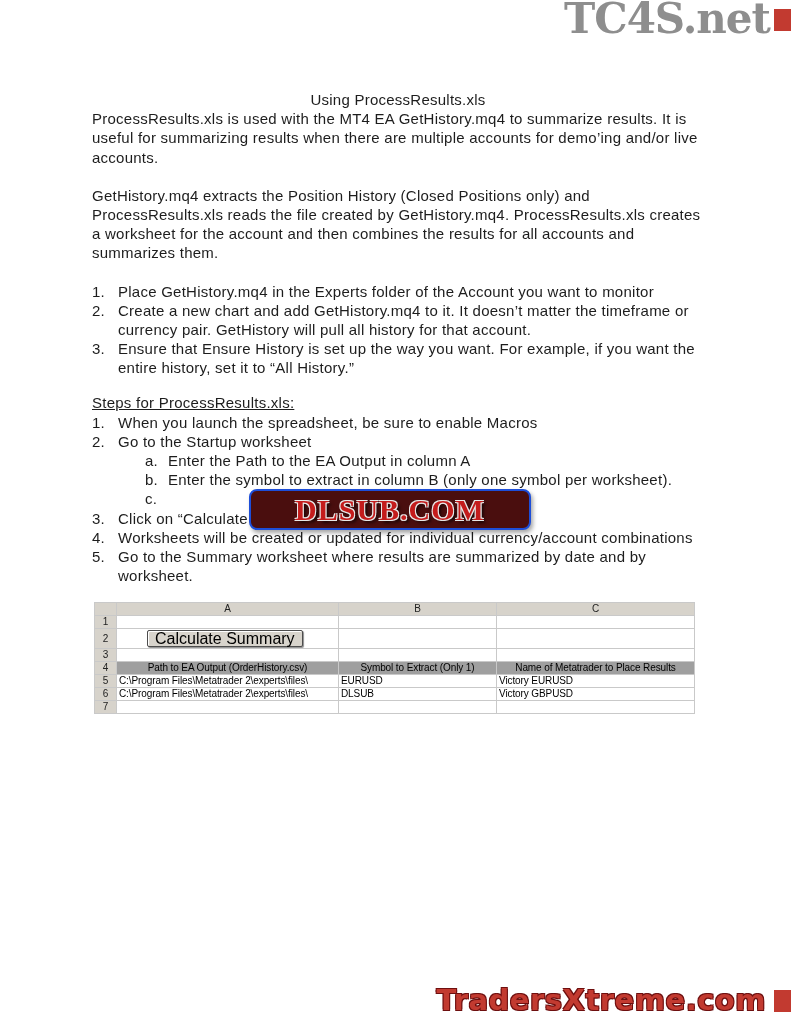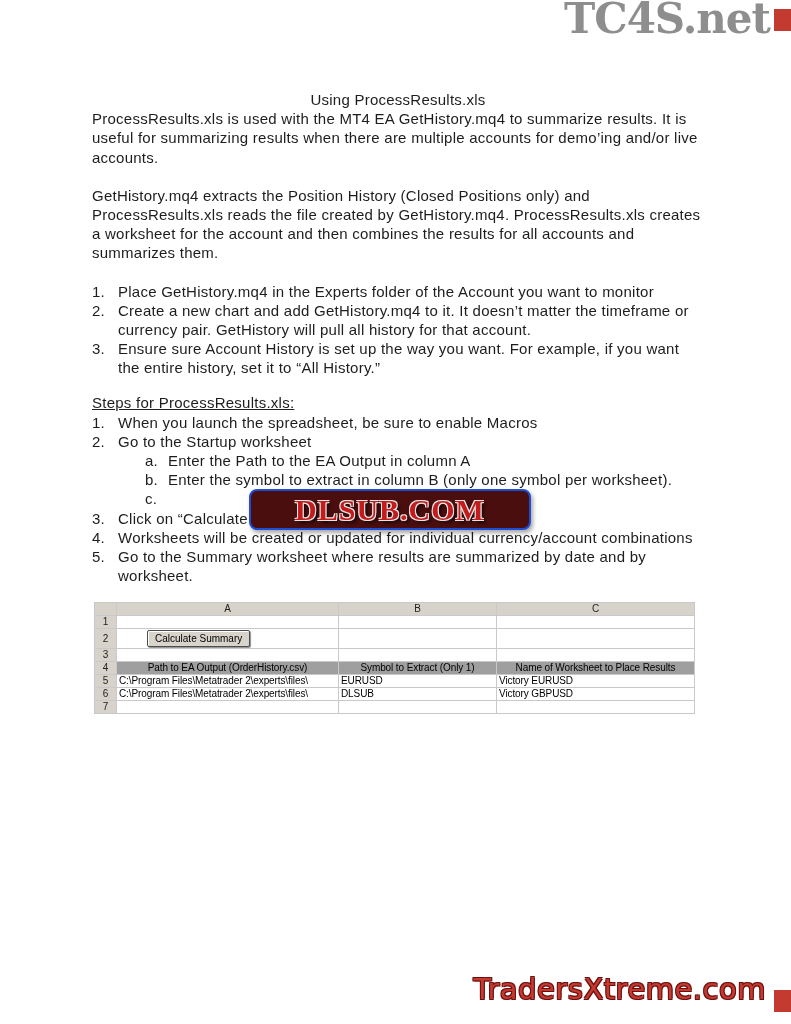--- a/index.html
+++ b/index.html
@@ -71,30 +71,30 @@
     background:var(--sheet_header_bg, #d7d3cb);
     border:1px solid #a5a5a5; text-align:center; color:#222;
   }
   td.fh {
     background:var(--field_header_bg, #9f9f9f);
     border:1px solid #8a8a8a; text-align:center; color:#000;
   }
   td.cell { background:#fff; }
   .calc-btn {
     margin-left:28px; font-family:"Liberation Sans", sans-serif;
-    font-size:10px; line-height:11px; padding:2px 7px;
+    font-size:16px; line-height:11px; padding:2px 7px;
     background:#d8d4cc; color:#000;
     border:1px solid #4d4d4d; border-radius:2px;
     box-shadow:inset 1px 1px 0 #ffffff, 1px 1px 1px rgba(0,0,0,0.45);
   }
 
   
   .bottom-logo {
-    position:absolute; bottom:18px; right:25px;
-    font-family:"DejaVu Sans", sans-serif; font-weight:normal;
+    position:absolute; bottom:7px; right:25px;
+    font-family:"DejaVu Sans", sans-serif; font-weight:bold;
     font-size:29px; letter-spacing:0.5px;
     color:var(--red, #c23a30);
     text-shadow:-1px -1px 0 #6e0f0f, 1px -1px 0 #6e0f0f,
                 -1px 1px 0 #6e0f0f, 1px 1px 0 #6e0f0f;
   }
 </style>
 </head>
 <body>
 
 <div class="page">
@@ -112,21 +112,21 @@
       <div class="list-item">
         <span class="num">1.</span>
         <span class="txt">Place GetHistory.mq4 in the Experts folder of the Account you want to monitor</span>
       </div>
       <div class="list-item">
         <span class="num">2.</span>
         <span class="txt">Create a new chart and add GetHistory.mq4 to it.  It doesn’t matter the timeframe or currency pair.  GetHistory will pull all history for that account.</span>
       </div>
       <div class="list-item">
         <span class="num">3.</span>
-        <span class="txt">Ensure sure Account History is set up the way you want.  For example, if you want the entire history, set it to “All History.”</span>
+        <span class="txt">Ensure that Ensure History is set up the way you want.  For example, if you want the entire history, set it to “All History.”</span>
       </div>
     </div>
 
     <div class="heading gap-top">Steps for ProcessResults.xls:</div>
     <div class="list">
       <div class="list-item">
         <span class="num">1.</span>
         <span class="txt">When you launch the spreadsheet, be sure to enable Macros</span>
       </div>
       <div class="list-item">
@@ -190,21 +190,21 @@
         <tr>
           <td class="rh">3</td>
           <td class="cell"></td>
           <td class="cell"></td>
           <td class="cell"></td>
         </tr>
         <tr>
           <td class="rh">4</td>
           <td class="fh">Path to EA Output (OrderHistory.csv)</td>
           <td class="fh">Symbol to Extract (Only 1)</td>
-          <td class="fh">Name of Worksheet to Place Results</td>
+          <td class="fh">Name of Metatrader to Place Results</td>
         </tr>
         <tr>
           <td class="rh">5</td>
           <td class="cell">C:\Program Files\Metatrader 2\experts\files\</td>
           <td class="cell">EURUSD</td>
           <td class="cell">Victory EURUSD</td>
         </tr>
         <tr>
           <td class="rh">6</td>
           <td class="cell">C:\Program Files\Metatrader 2\experts\files\</td>

